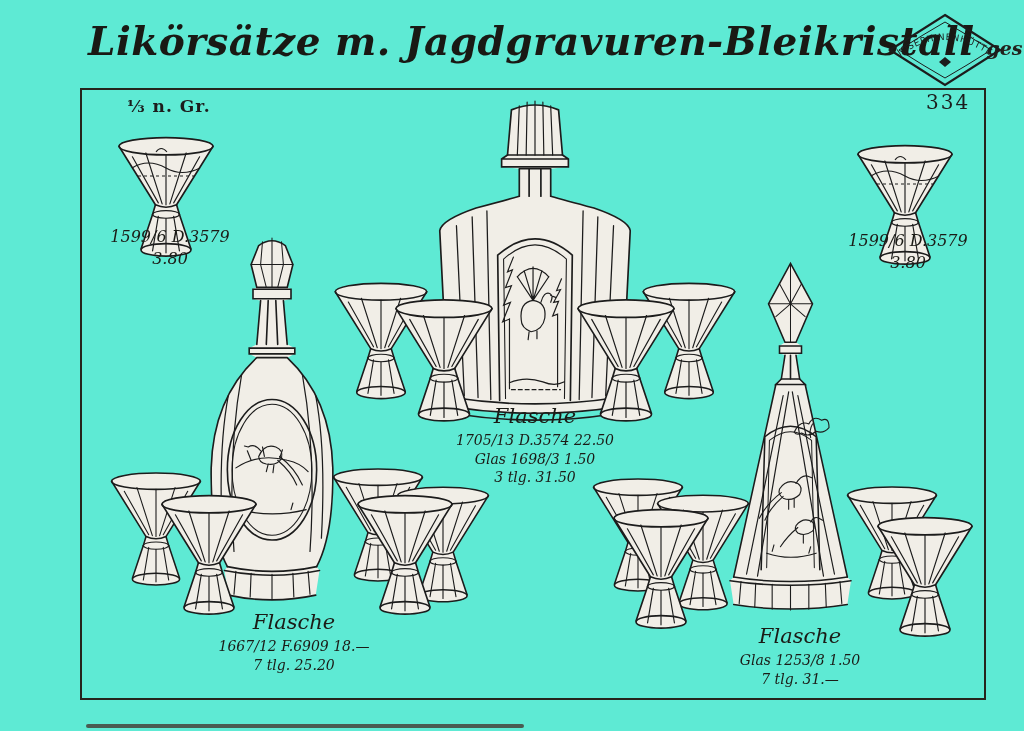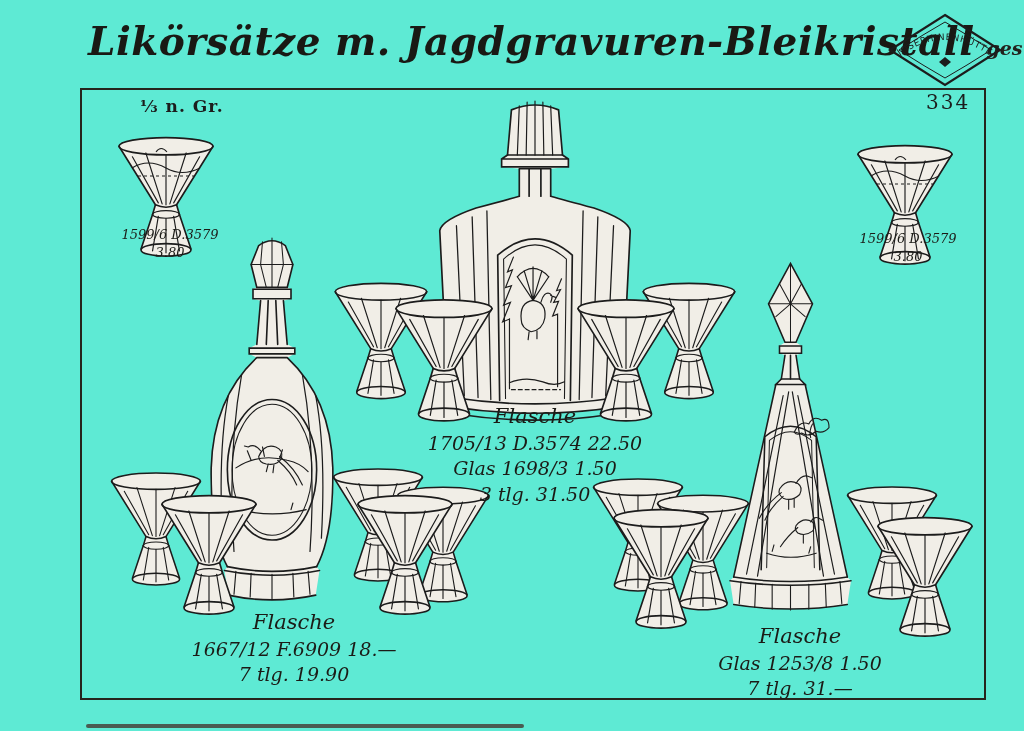--- a/index.html
+++ b/index.html
@@ -19,38 +19,38 @@
   }
   .registered {
     font-size:19px; font-style:italic; font-weight:600; color:#22221c;
   }
   .logo { position:absolute; right:18px; top:12px; width:122px; height:76px; }
   .frame {
     position:absolute; left:80px; top:88px; width:906px; height:612px;
     border:2px solid #26241d;
   }
   .scale-note {
-    position:absolute; left:140px; top:96px;
+    position:absolute; left:127px; top:96px;
     font-size:17px; font-weight:600; letter-spacing:1px;
   }
   .page-number {
     position:absolute; left:926px; top:90px;
     font-size:20px; letter-spacing:2px;
   }
   .illustrations {
     position:absolute; left:80px; top:88px; width:906px; height:612px;
     pointer-events:none;
   }
   .caption {
     position:absolute; text-align:center; font-style:italic;
     font-family:"DejaVu Serif", serif; color:#1b1b16;
   }
   .caption .name { font-size:21px; margin-bottom:3px; }
-  .caption .line { font-size:19px; line-height:1.33; }
-  .caption.sample .line { font-size:13px; line-height:1.35; }
+  .caption .line { font-size:14px; line-height:1.33; }
+  .caption.sample .line { font-size:16px; line-height:1.35; }
   .scan-edge {
     position:absolute; left:86px; top:724px; width:438px; height:4px;
     background:#45433b; border-radius:2px; opacity:0.85;
   }
 </style>
 </head>
 <body>
 
 <div class="page">
 
@@ -236,21 +236,21 @@
   <div class="caption set" style="left:398px; top:404px; width:274px;">
     <div class="name">Flasche</div>
     <div class="line">1705/13 D.3574 22.50</div>
     <div class="line">Glas 1698/3 1.50</div>
     <div class="line">3 tlg. 31.50</div>
   </div>
 
   <div class="caption set" style="left:148px; top:610px; width:292px;">
     <div class="name">Flasche</div>
     <div class="line">1667/12 F.6909 18.—</div>
-    <div class="line">7 tlg. 19.90</div>
+    <div class="line">7 tlg. 25.20</div>
   </div>
 
   <div class="caption set" style="left:650px; top:624px; width:300px;">
     <div class="name">Flasche</div>
     <div class="line">Glas 1253/8 1.50</div>
     <div class="line">7 tlg. 31.—</div>
   </div>
 
   <div class="scan-edge"></div>
 </div>

